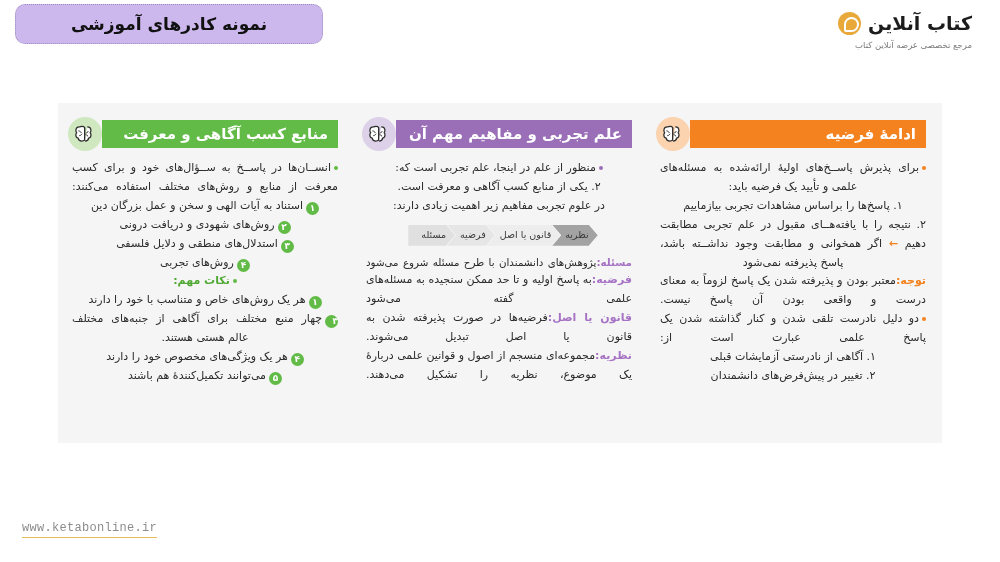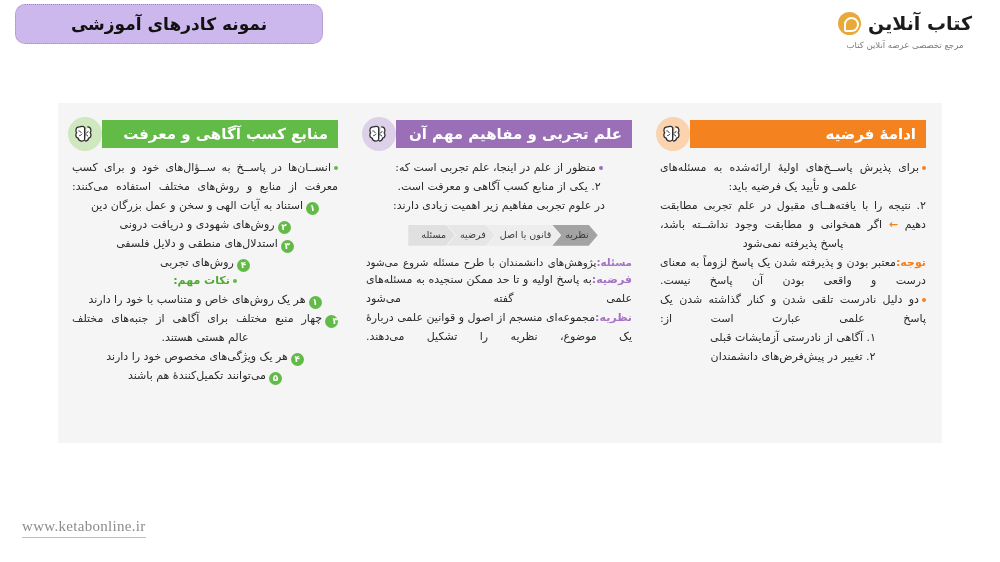--- a/index.html
+++ b/index.html
@@ -37,21 +37,21 @@
     color: #111111;
     letter-spacing: 0px;
   }
 
   .brand {
     position: absolute;
     right: 28px;
     top: 12px;
     display: flex;
     flex-direction: column;
-    align-items: center;
+    align-items: flex-start;
   }
   .brand-row {
     display: flex;
     flex-direction: row-reverse;
     align-items: center;
     gap: 7px;
   }
   .brand-name {
     font-size: 19px;
     font-weight: bold;
@@ -217,27 +217,27 @@
   }
   .chev.c2 { background: #e6e6e6; }
   .chev.c3 { background: #ededed; }
   .chev.c4 { background: #a3a3a3; }
 
   
   .footer-url {
     position: absolute;
     left: 22px;
     bottom: 24px;
-    font-size: 15px;
+    font-size: 12px;
     color: #8c8c8c;
     letter-spacing: 0.3px;
     border-bottom: 1.6px solid #e3bb5a;
     padding-bottom: 2px;
     direction: ltr;
-    font-family: Liberation Serif, serif;
+    font-family: Liberation Mono, monospace;
   }
 </style>
 </head>
 <body>
 
 <div class="slide-title-badge">
   <span>نمونه کادرهای آموزشی</span>
 </div>
 
 <div class="brand">
@@ -338,20 +338,23 @@
         <div class="chev first">مسئله</div>
       </div>
 
       <p class="ln-just" style="font-size:10.3px;">
         <span class="hl-purple">مسئله:</span><span>پژوهش‌های دانشمندان با طرح مسئله شروع می‌شود</span>
       </p>
       <p class="ln-just">
         <span class="hl-purple">فرضیه:</span><span>به پاسخ اولیه و تا حد ممکن سنجیده به مسئله‌های علمی گفته می‌شود</span>
       </p>
       <p class="ln-just">
+        <span class="hl-purple">قانون یا اصل:</span><span>فرضیه‌ها در صورت پذیرفته شدن به قانون یا اصل تبدیل می‌شوند.</span>
+      </p>
+      <p class="ln-just">
         <span class="hl-purple">نظریه:</span><span>مجموعه‌ای منسجم از اصول و قوانین علمی دربارهٔ یک موضوع، نظریه را تشکیل می‌دهند.</span>
       </p>
     </div>
   </section>
 
   <section class="panel panel-orange">
     <div class="panel-header">
       <span class="brain-badge">
         <svg width="22" height="20" viewBox="0 0 24 22" fill="none">
           <path d="M6 3.2C3.6 3.2 2 5 2 7.2c0 1 .3 1.8.9 2.5-.7.6-1 1.5-1 2.4 0 1.6 1 3 2.6 3.5.2 1.9 1.9 3.2 4 3.2 1.3 0 2.4-.5 3.1-1.3V3.9C10.9 3 9.6 2.5 8.4 2.8 7.7 2.3 6.9 3.2 6 3.2z" stroke="#2f2f2f" stroke-width="1.4" stroke-linejoin="round" fill="#fff"></path>
@@ -365,20 +368,23 @@
       </span>
     </div>
 
     <div class="panel-body">
       <p class="ln-just">
         <span class="bullet-dot"></span><span>برای پذیرش پاســخ‌های اولیهٔ ارائه‌شده به مسئله‌های</span>
       </p>
       <p>
         <span>علمی و تأیید یک فرضیه باید:</span>
       </p>
+      <p>
+        <span>۱. پاسخ‌ها را براساس مشاهدات تجربی بیازماییم</span>
+      </p>
       <p class="ln-just">
         <span>۲. نتیجه را با یافته‌هــای مقبول در علم تجربی مطابقت</span>
       </p>
       <p class="ln-just">
         <span>دهیم</span>
         <span class="arrow-orange">←</span>
         <span>اگر همخوانی و مطابقت وجود نداشــته باشد،</span>
       </p>
       <p>
         <span>پاسخ پذیرفته نمی‌شود</span>

